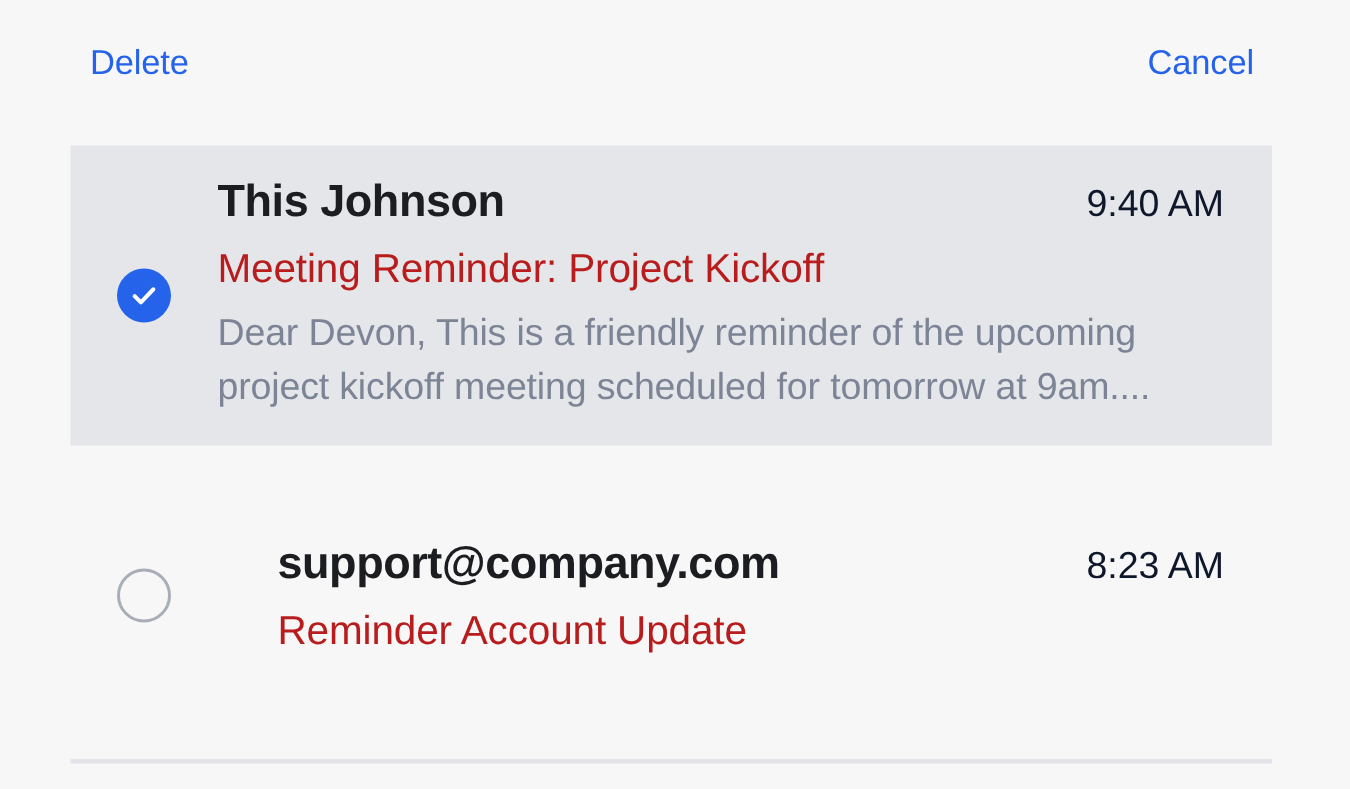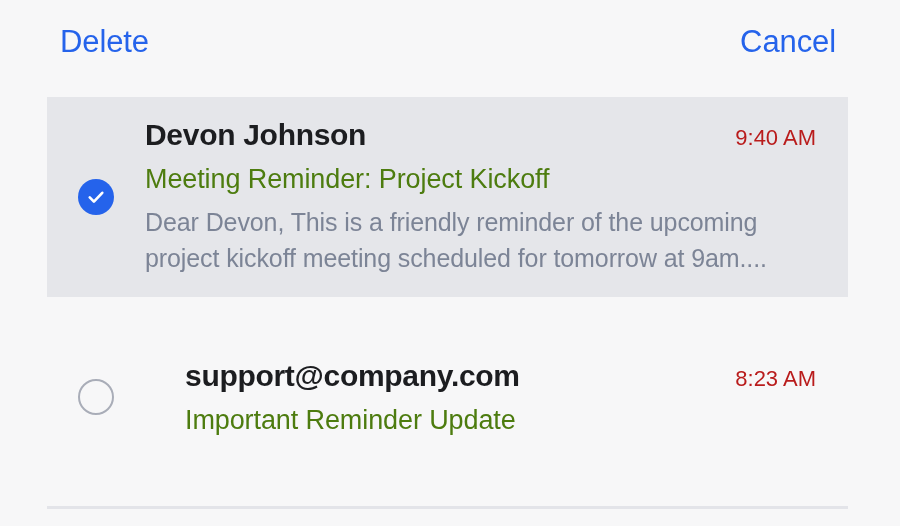--- a/index.html
+++ b/index.html
@@ -23,21 +23,21 @@
     left: 0;
     width: 900px;
     height: 82px;
     display: flex;
     align-items: center;
     justify-content: space-between;
     box-sizing: border-box;
     padding: 0 64px 0 60px;
   }
   .action-btn {
-    font-size: 31px;
+    font-size: 23px;
     line-height: 1;
     color: #2563eb;
     letter-spacing: -0.1px;
     background: none;
     border: none;
     padding: 0;
     margin: 0;
     font-family: "Liberation Sans", sans-serif;
     cursor: pointer;
     white-space: nowrap;
@@ -112,28 +112,28 @@
   .sender {
     font-size: 30px;
     font-weight: bold;
     color: #1c1d20;
     letter-spacing: -0.3px;
     white-space: nowrap;
     overflow: hidden;
     text-overflow: ellipsis;
   }
   .timestamp {
-    font-size: 22px;
-    color: #b91c1c;
+    font-size: 25px;
+    color: #0f172a;
     white-space: nowrap;
     flex-shrink: 0;
   }
   .subject {
     font-size: 27px;
-    color: #4d7c0f;
+    color: #b91c1c;
     margin-top: 12px;
     letter-spacing: -0.1px;
     white-space: nowrap;
     overflow: hidden;
     text-overflow: ellipsis;
   }
   .preview {
     font-size: 25px;
     color: #7c8496;
     margin-top: 10px;
@@ -164,36 +164,36 @@
   <div class="email-row row-1 selected">
     <div class="select-cell">
       <span class="circle checked">
         <svg class="check-glyph" viewBox="0 0 24 24" fill="none" stroke="#ffffff" stroke-width="3.2" stroke-linecap="round" stroke-linejoin="round">
           <polyline points="4.5,12.5 9.5,17.5 19.5,7"></polyline>
         </svg>
       </span>
     </div>
     <div class="email-content">
       <div class="email-top">
-        <span class="sender">Devon Johnson</span>
+        <span class="sender">This Johnson</span>
         <span class="timestamp">9:40 AM</span>
       </div>
       <div class="subject">Meeting Reminder: Project Kickoff</div>
       <div class="preview">Dear Devon, This is a friendly reminder of the upcoming project kickoff meeting scheduled for tomorrow at 9am....</div>
     </div>
   </div>
 
   <div class="email-row row-2">
     <div class="select-cell">
       <span class="circle unchecked"></span>
     </div>
     <div class="email-content">
       <div class="email-top">
         <span class="sender">support@company.com</span>
         <span class="timestamp">8:23 AM</span>
       </div>
-      <div class="subject">Important Reminder Update</div>
+      <div class="subject">Reminder Account Update</div>
     </div>
   </div>
 
 </div>
 
 <div class="list-divider bottom"></div>
 
 </body></html>

